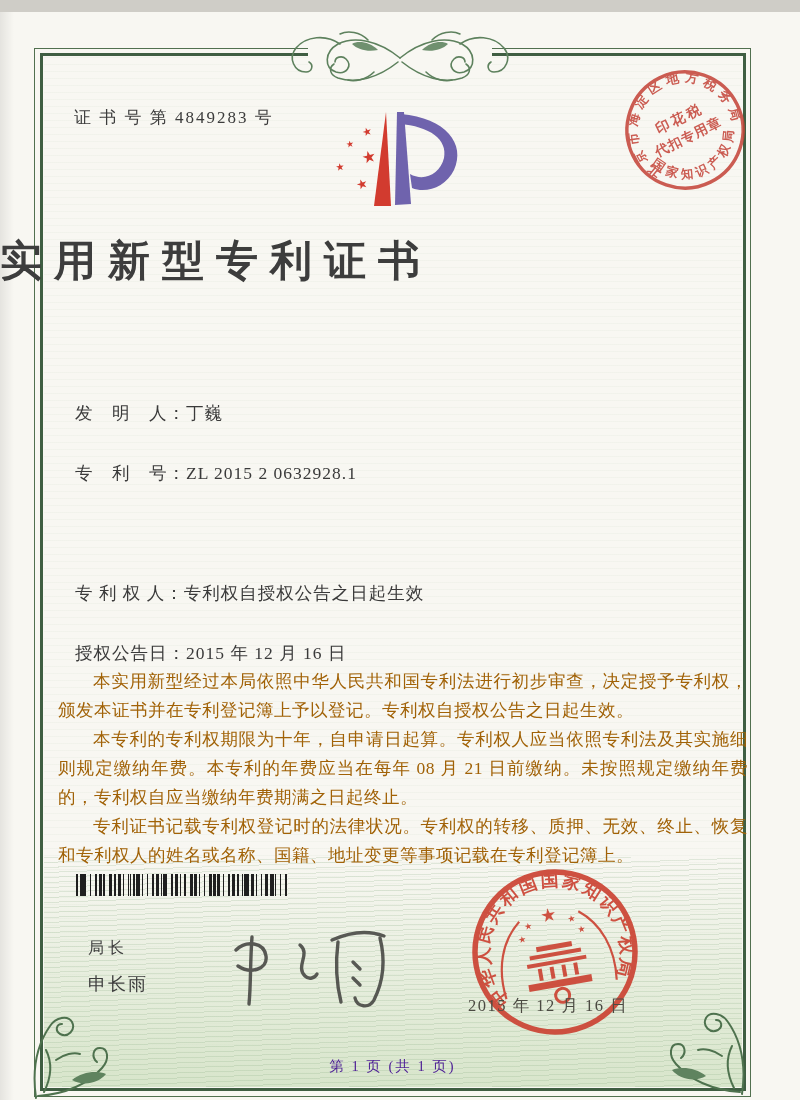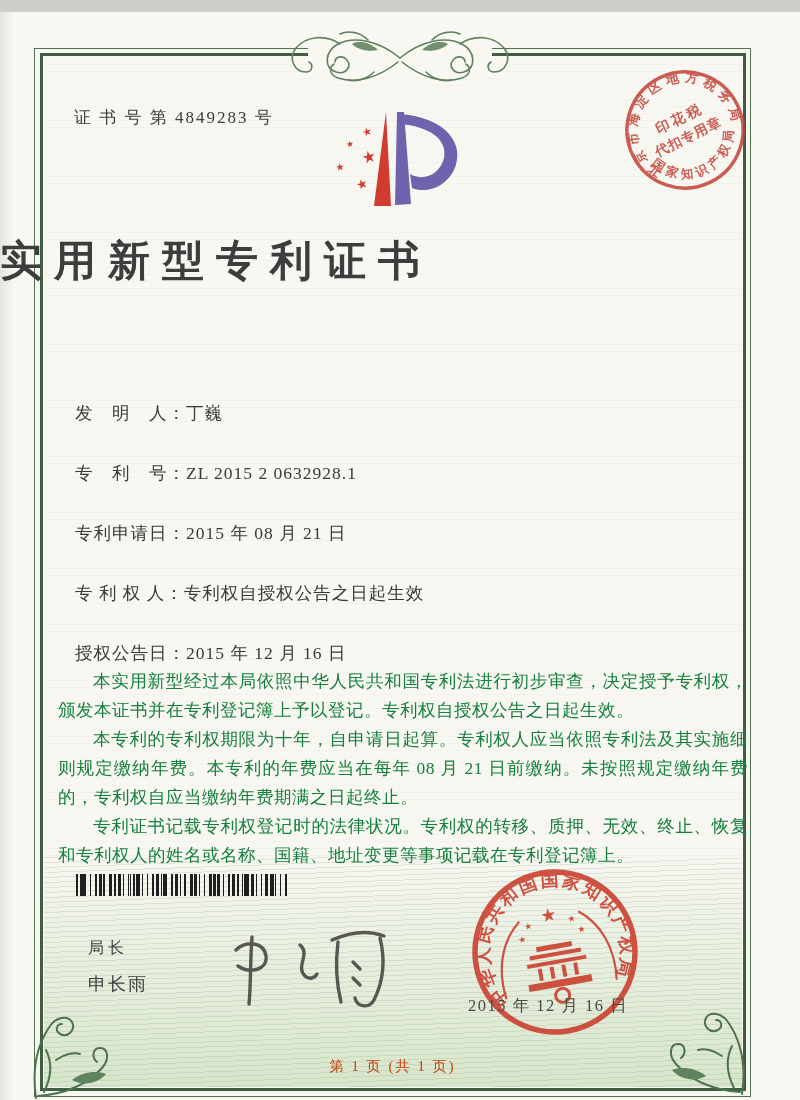--- a/index.html
+++ b/index.html
@@ -18,30 +18,30 @@
         background:
           repeating-linear-gradient(178deg,rgba(125,165,120,.20) 0 1px,rgba(255,255,255,0) 1px 5px),
           linear-gradient(180deg,rgba(221,232,209,0),rgba(210,226,196,.85));}
   
   .cert-no{left:74px;top:94px;font-size:17px;letter-spacing:2px;color:#3c3c3c;z-index:3;}
   .title{left:0;right:15px;top:221px;text-align:left;font-size:42px;font-weight:bold;
         letter-spacing:12px;color:#3d3d3d;z-index:3;}
   .field{left:75px;font-size:17.5px;letter-spacing:1px;color:#3a3a3a;z-index:3;white-space:nowrap;}
   .paras{left:58px;width:690px;top:655px;z-index:3;}
   .paras p{margin:0;text-indent:2em;font-size:17.5px;line-height:29px;text-align:justify;
-        color:#15803d;letter-spacing:.5px;}
+        color:#a16207;letter-spacing:.5px;}
   .barcode{left:76px;top:862px;width:212px;height:22px;z-index:3;
         background-image:
           repeating-linear-gradient(90deg,#1f1f1f 0 2px,rgba(0,0,0,0) 2px 4px,#1f1f1f 4px 7px,rgba(0,0,0,0) 7px 9px,#1f1f1f 9px 10px,rgba(0,0,0,0) 10px 14px,#1f1f1f 14px 15px,rgba(0,0,0,0) 15px 19px),
           repeating-linear-gradient(90deg,#1f1f1f 0 1px,rgba(0,0,0,0) 1px 6px,#1f1f1f 6px 9px,rgba(0,0,0,0) 9px 27px);}
   .sig-title{left:88px;top:926px;font-size:16px;letter-spacing:4px;color:#3c3c3c;z-index:3;}
   .sig-name{left:88px;top:960px;font-size:18px;letter-spacing:2px;color:#3c3c3c;z-index:3;}
   .seal-date{left:468px;top:983px;font-size:16.5px;letter-spacing:1.5px;color:#4b4a42;z-index:7;}
   .footer{left:40px;right:55px;top:1045px;text-align:center;font-size:14.5px;
-        letter-spacing:2px;color:#c2410c;z-index:3;}
+        letter-spacing:2px;color:#4c1d95;z-index:3;}
   svg{display:block;}
   .z2{z-index:2;} .z4{z-index:4;} .z6{z-index:6;}
 </style>
 </head>
 <body>
 
 <div id="page">
 
   <div class="abs frame-outer"></div>
   <div class="abs frame-inner"></div>
@@ -112,23 +112,20 @@
   </svg>
 
   <div class="abs title">实用新型专利证书</div>
 
   <div class="abs field" style="top:389px;">
     <span>发　明　人：</span><span>丁巍</span>
   </div>
   <div class="abs field" style="top:449px;text-align:right;">
     <span>专　利　号：</span><span>ZL 2015 2 0632928.1</span>
   </div>
-  <div class="abs field" style="top:509px;">
-    <span>专利申请日：</span><span>2015 年 08 月 21 日</span>
-  </div>
   <div class="abs field" style="top:569px;">
     <span>专 利 权 人：</span><span>专利权自授权公告之日起生效</span>
   </div>
   <div class="abs field" style="top:629px;">
     <span>授权公告日：</span><span>2015 年 12 月 16 日</span>
   </div>
 
   <div class="abs paras">
     <p>本实用新型经过本局依照中华人民共和国专利法进行初步审查，决定授予专利权，颁发本证书并在专利登记簿上予以登记。专利权自授权公告之日起生效。</p>
     <p>本专利的专利权期限为十年，自申请日起算。专利权人应当依照专利法及其实施细则规定缴纳年费。本专利的年费应当在每年 08 月 21 日前缴纳。未按照规定缴纳年费的，专利权自应当缴纳年费期满之日起终止。</p>

